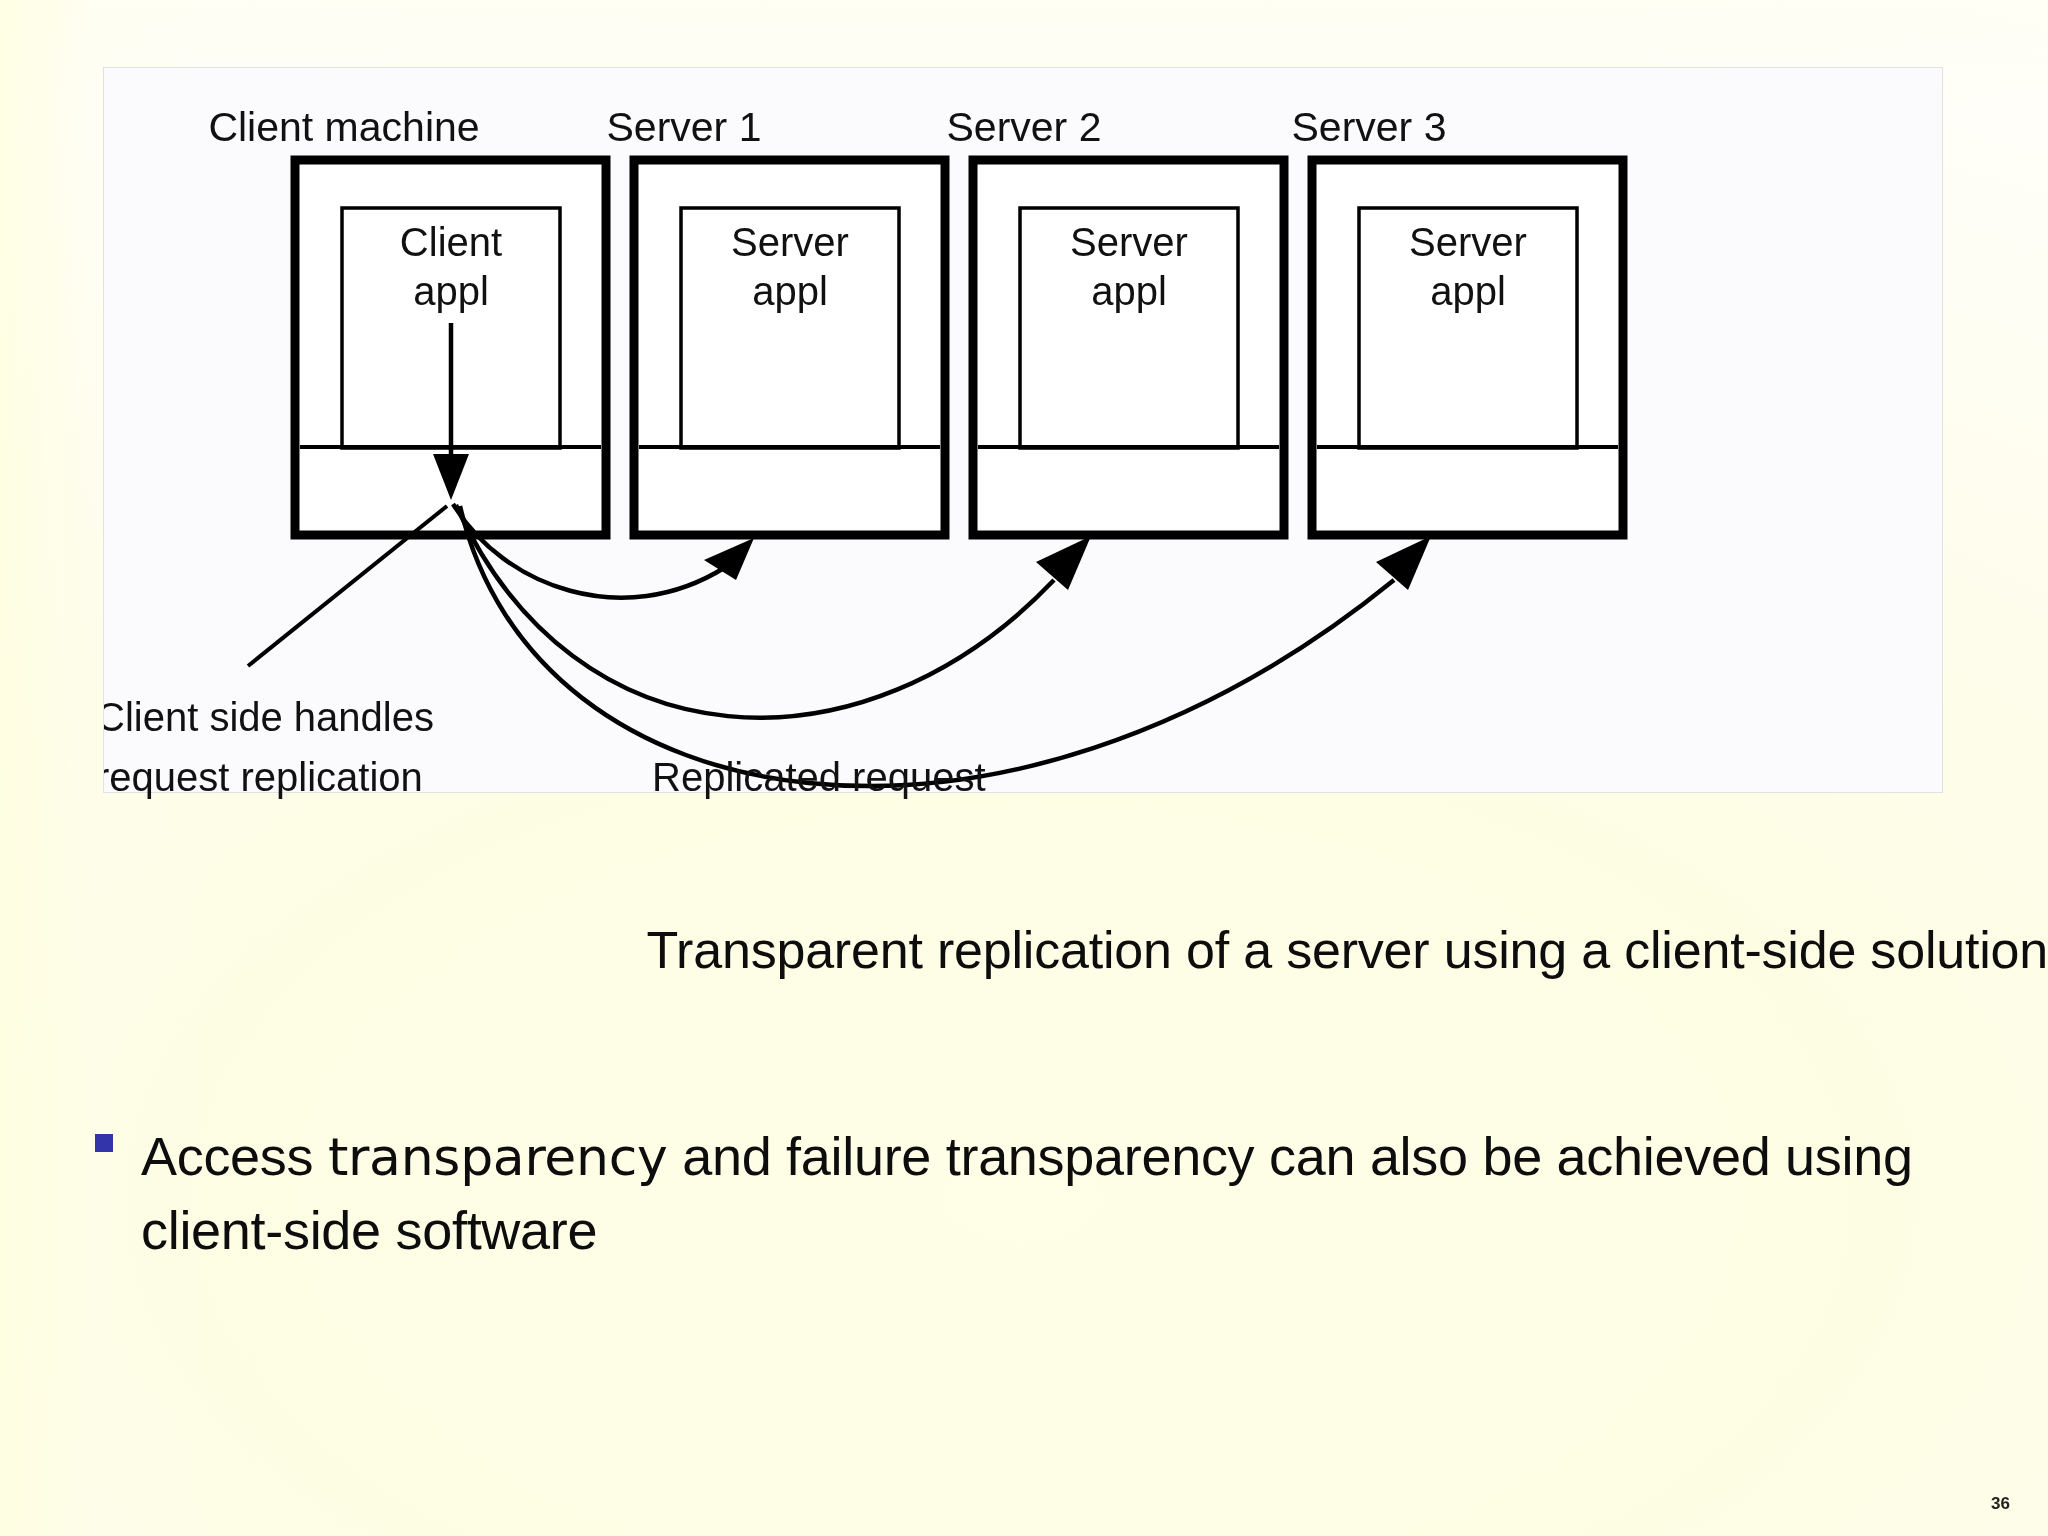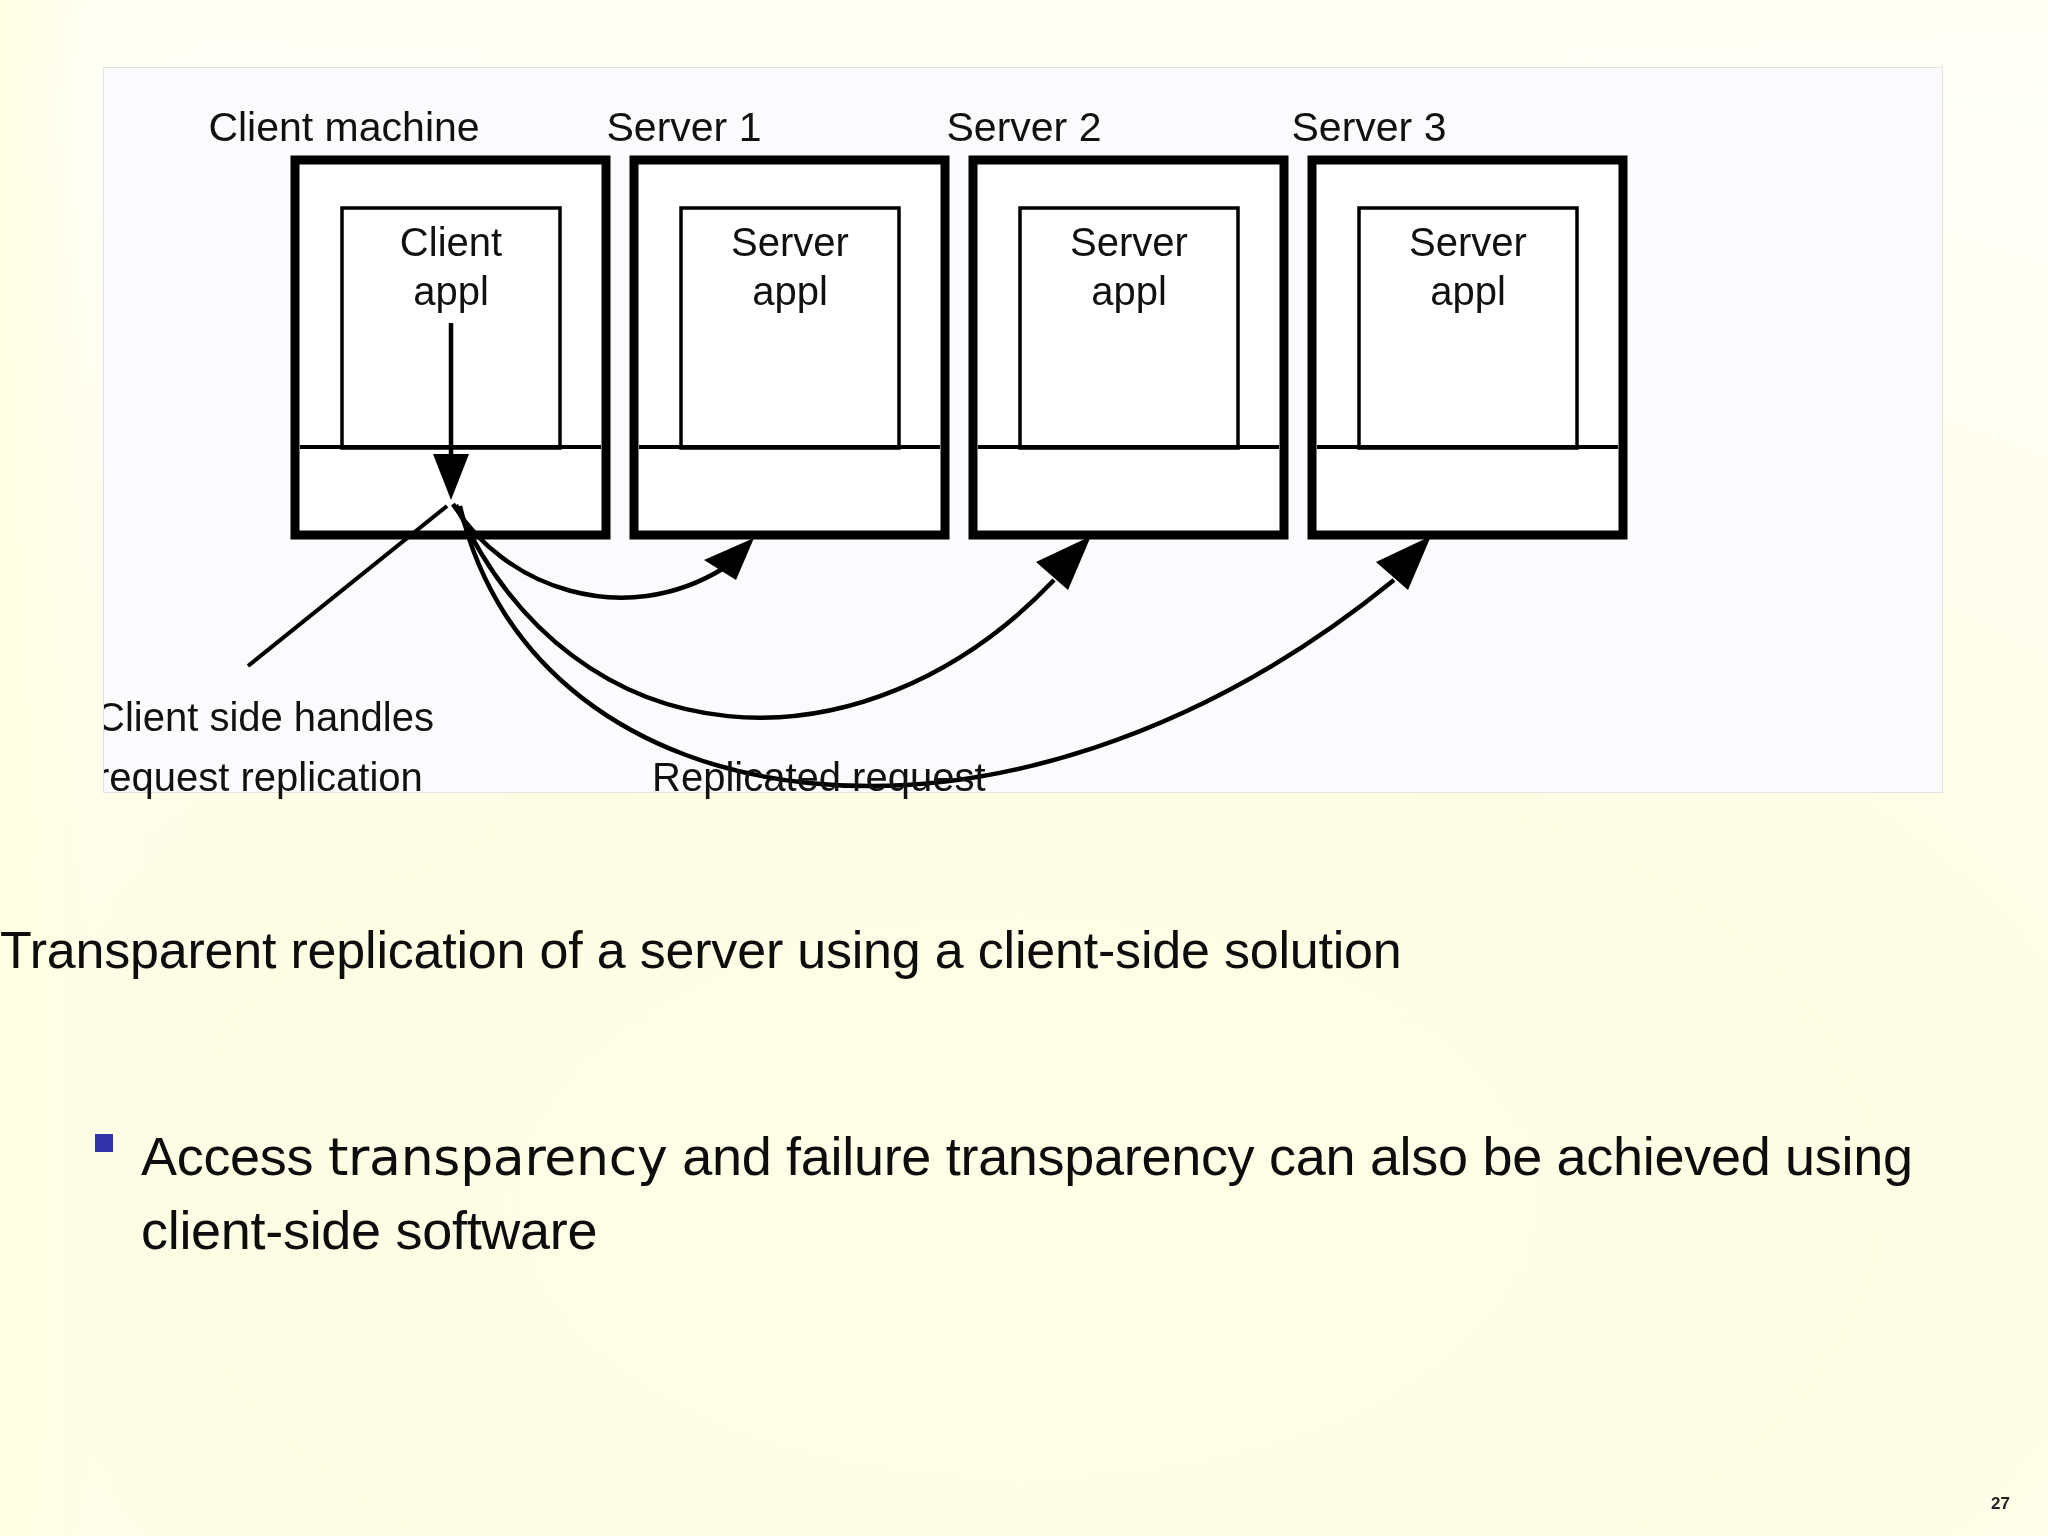--- a/index.html
+++ b/index.html
@@ -95,21 +95,21 @@
     stroke: #000000;
     stroke-width: 4;
   }
 
   
   #caption {
     position: absolute;
     left: 0;
     top: 920px;
     width: 2048px;
-    text-align: left;
+    text-align: right;
     font-size: 52px;
     color: #0d0d0d;
     font-family: "Liberation Sans", sans-serif;
     letter-spacing: -0.2px;
   }
 
   
   #bullet-row {
     position: absolute;
     left: 95px;
@@ -225,15 +225,15 @@
 
   <div id="caption">Transparent replication of a server using a client-side solution</div>
 
   <div id="bullet-row">
     <div id="bullet-marker" style="background: rgb(51, 51, 170);"></div>
     <div id="bullet-text">
       <span>Access </span><span class="wide">transparency</span><span> and failure transparency can also be achieved using client-side software</span>
     </div>
   </div>
 
-  <div id="page-number">27</div>
+  <div id="page-number">36</div>
 
 </div>
 
 </body></html>

